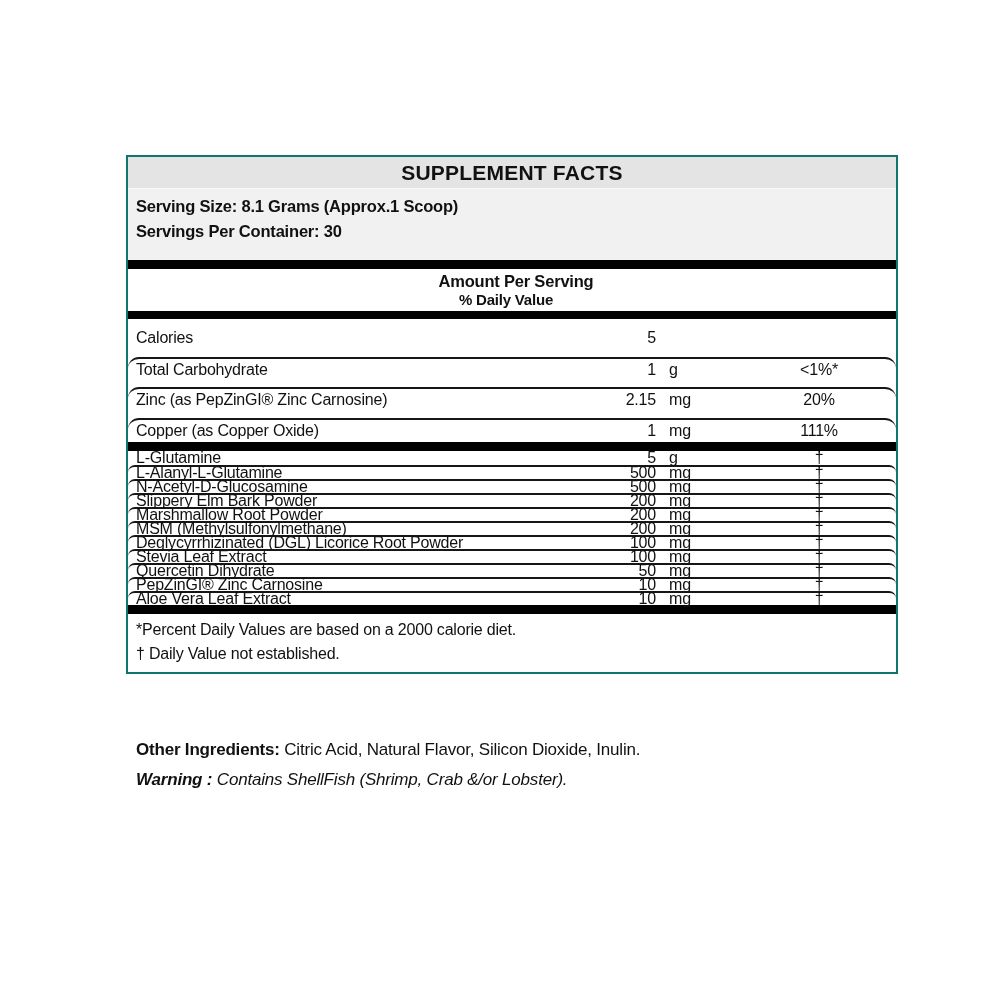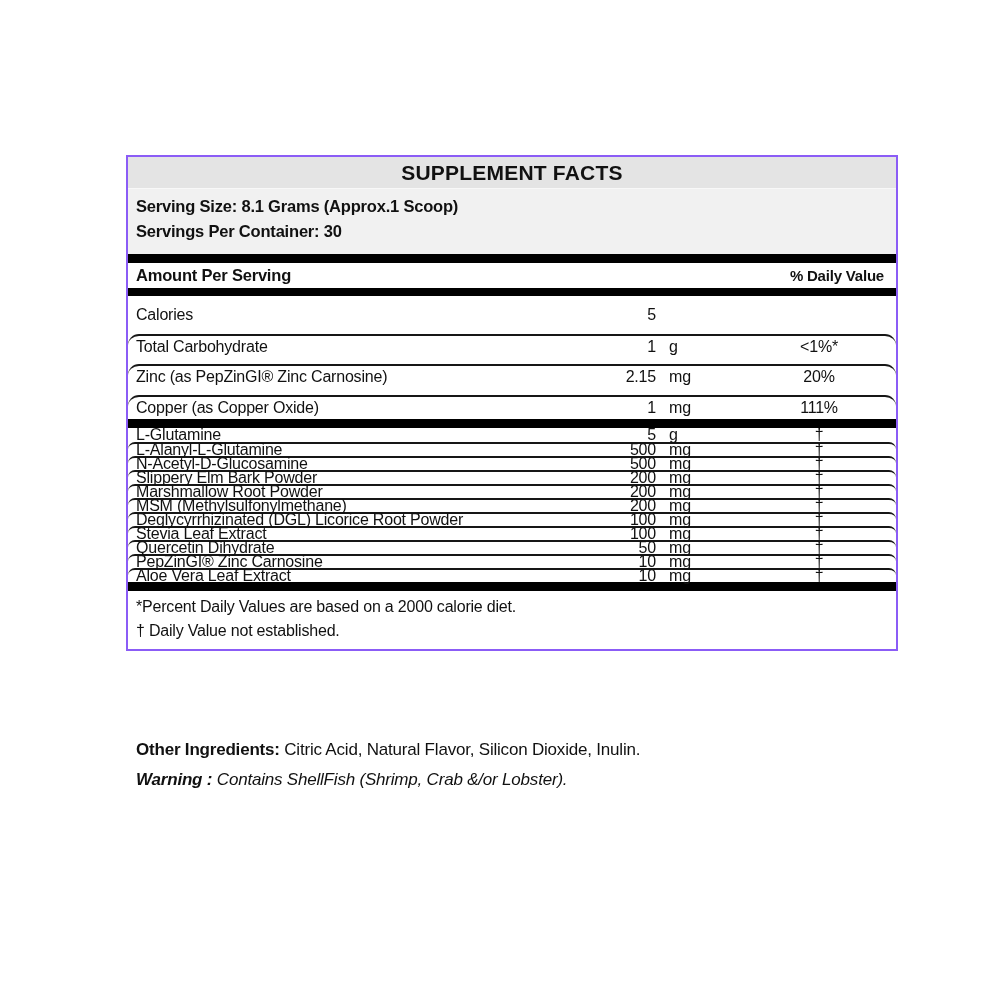--- a/index.html
+++ b/index.html
@@ -8,52 +8,53 @@
     background: #ffffff;
     font-family: "Liberation Sans", sans-serif;
     color: #111111;
   }
   .page { position: relative; width: 1000px; height: 1000px; }
 
   .label-box {
     position: absolute;
     left: 126px; top: 155px;
     width: 772px;
-    border: 2px solid #8b5cf6;
+    border: 2px solid #0f766e;
     background: #ffffff;
   }
 
   .title-band {
     background: #e4e4e4;
     border-bottom: 1px solid #f8f8f8;
     text-align: center;
     font-weight: bold;
     font-size: 21px;
     letter-spacing: 0.2px;
     padding: 4px 0 3px 0;
   }
 
   .serving-area {
     background: #f1f1f1;
-    padding: 5px 8px 10px 8px;
+    padding: 5px 8px 16px 8px;
   }
   .serving-line {
     font-weight: bold;
     font-size: 16.5px;
     line-height: 25px;
     letter-spacing: -0.2px;
   }
 
   .thick-bar { height: 9px; background: #000000; }
   .thick-bar.thin { height: 8px; }
 
   .col-header-row {
     display: flex;
     align-items: center;
     padding: 3px 0;
+    flex-direction: column;
   }
   .col-header-left {
     flex: 1;
     font-weight: bold;
     font-size: 16.5px;
     padding-left: 8px;
     letter-spacing: -0.2px;
   }
   .col-header-right {
     font-weight: bold;

